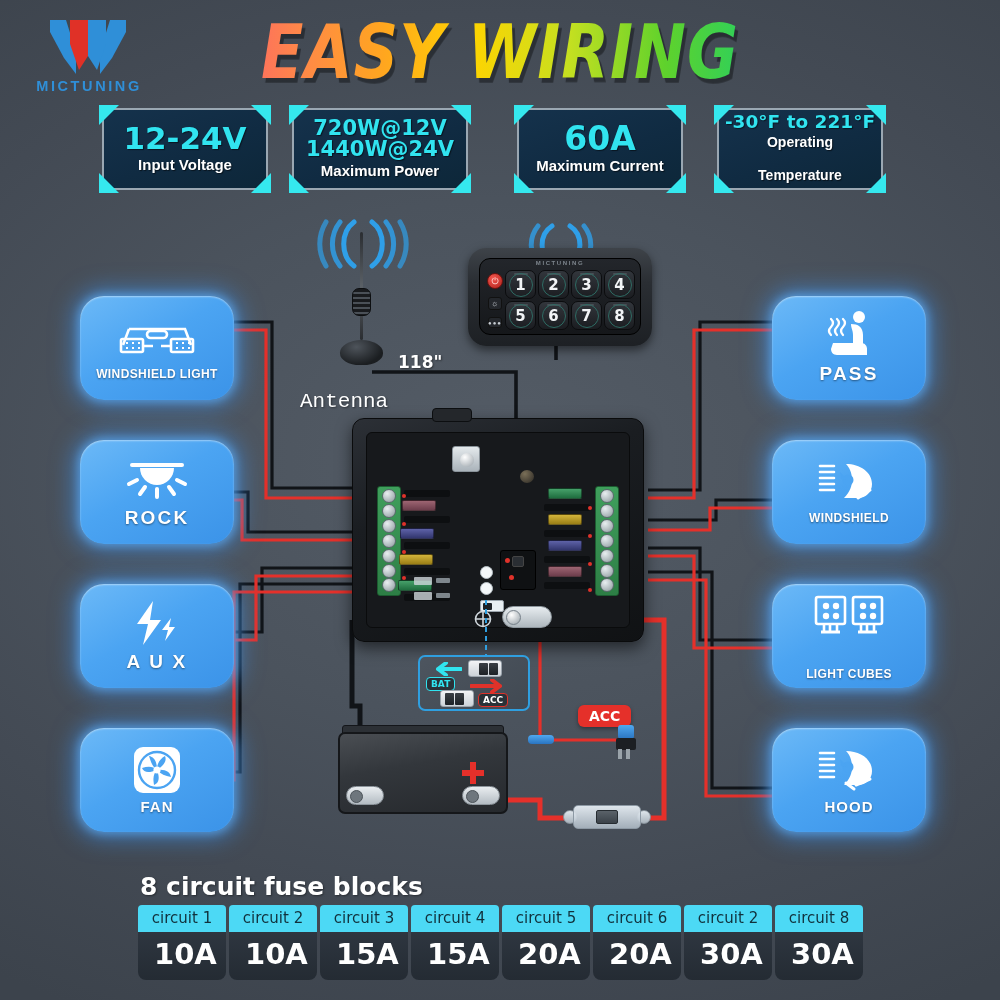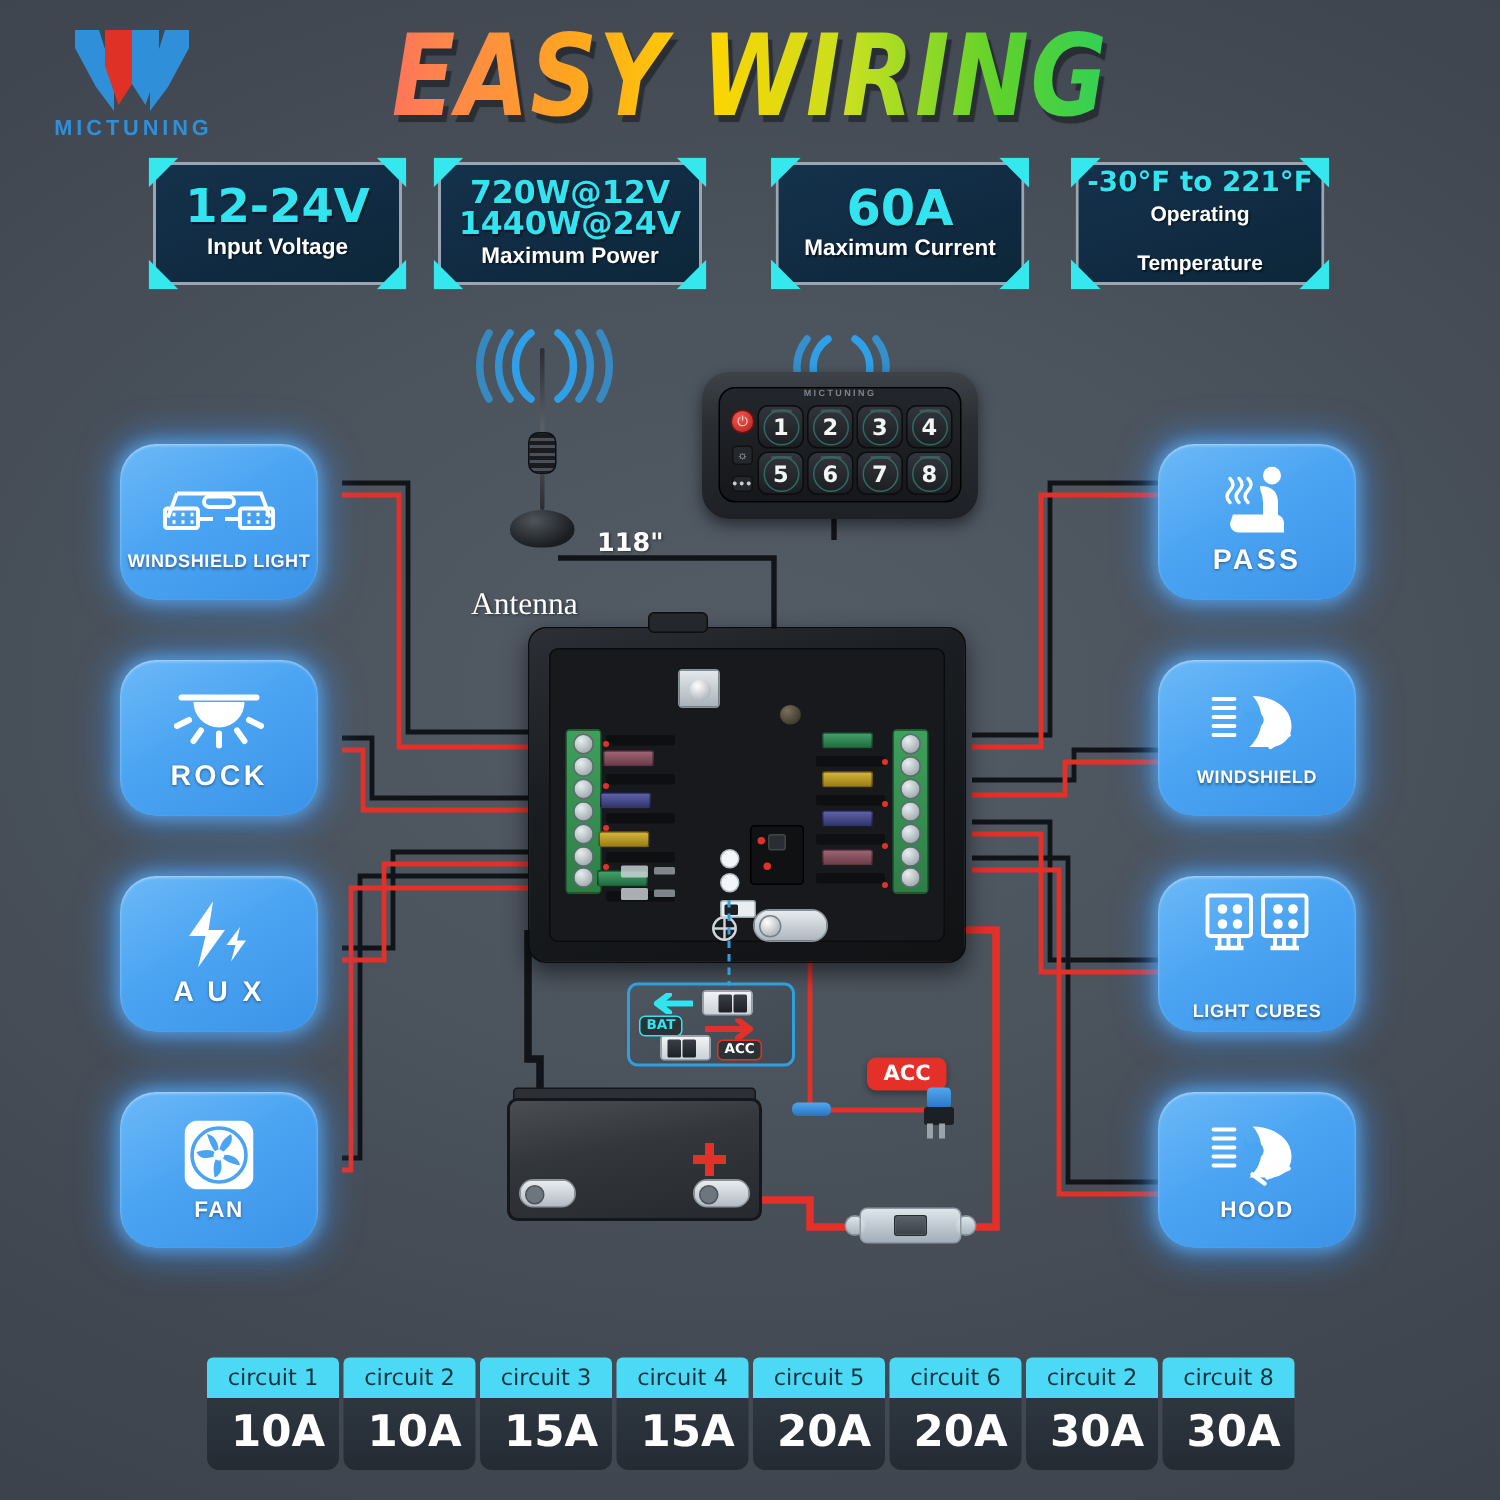--- a/index.html
+++ b/index.html
@@ -73,21 +73,21 @@
     text-shadow:1px 1px 1px rgba(0,0,0,.55);
     white-space:nowrap;
   }
   .spec.s1 .big{font-size:31px;} .spec.s1 .sub{font-size:15px;}
   .spec.s2 .big{font-size:21px;} .spec.s2 .sub{font-size:15px;}
   .spec.s3 .big{font-size:33px;} .spec.s3 .sub{font-size:15px;}
   .spec.s4 .big{font-size:18.5px;} .spec.s4 .sub{font-size:14px;}
 
   
   .iconbox {
-    width:132px; height:104px; border-radius:24px;
+    width:154px; height:104px; border-radius:24px;
     background:linear-gradient(150deg,#6cb9f7 0%,#4ba4f2 45%,#3b93e8 100%);
     box-shadow:0 0 22px 7px rgba(60,150,245,.55),
                0 0 9px 2px rgba(120,195,255,.6),
                inset 0 1px 2px rgba(255,255,255,.45);
     display:flex; flex-direction:column;
     align-items:center; justify-content:center;
   }
   .iconbox .glyph { height:48px; display:flex; align-items:center; justify-content:center; }
   .iconbox .lbl {
     color:#fff; font-weight:bold; margin-top:4px;
@@ -396,21 +396,21 @@
       <path d="M86,50 A32,34 0 0 0 86,6" opacity=".85"></path>
       <path d="M100,50 A42,42 0 0 0 100,6" opacity=".7"></path>
     </g>
   </svg>
 
   <div id="antenna" class="abs">
     <div class="ant-rod"></div>
     <div class="ant-coil"></div>
     <div class="ant-base"></div>
   </div>
-  <div class="abs" style="left:314px;top:390px;color:#fff;font-size:21px;font-weight:normal;font-family:Liberation Serif, serif;text-shadow:1px 1px 2px rgba(0,0,0,.45);">Antenna</div>
+  <div class="abs" style="left:300px;top:390px;color:#fff;font-size:21px;font-weight:normal;font-family:Liberation Mono, monospace;text-shadow:1px 1px 2px rgba(0,0,0,.45);">Antenna</div>
   <div class="abs" style="left:398px;top:352px;color:#fff;font-size:17px;font-weight:bold;font-family:'DejaVu Sans',sans-serif;text-shadow:1px 1px 2px rgba(0,0,0,.45);">118"</div>
 
   <svg class="abs" style="left:500px;top:222px;" width="122" height="46">
     <g fill="none" stroke="#2f9fe8" stroke-width="5" stroke-linecap="round">
       <path d="M52,42 A20,22 0 0 1 52,4"></path>
       <path d="M38,42 A30,30 0 0 1 38,4" opacity=".8"></path>
       <path d="M70,42 A20,22 0 0 0 70,4"></path>
       <path d="M84,42 A30,30 0 0 0 84,4" opacity=".8"></path>
     </g>
   </svg>
@@ -738,20 +738,21 @@
         <path d="M38,38 L52,32" stroke="#fff" stroke-width="3" stroke-linecap="round"></path>
         <path d="M28,36 L36,42" stroke="#fff" stroke-width="3" stroke-linecap="round"></path>
         <g stroke="#fff" stroke-width="2.6" stroke-linecap="round">
           <path d="M2,6 h14 M2,12 h14 M2,18 h14 M2,24 h14 M2,30 h14"></path>
         </g>
       </svg>
     </div>
     <div class="lbl md">HOOD</div>
   </div>
 
+  <div id="fuse-title" class="abs">8 circuit fuse blocks</div>
   <div id="fuse-table" class="abs">
     <div class="fcol">
       <div class="fhead">circuit 1</div>
       <div class="fval">10A</div>
     </div>
     <div class="fcol">
       <div class="fhead">circuit 2</div>
       <div class="fval">10A</div>
     </div>
     <div class="fcol">

